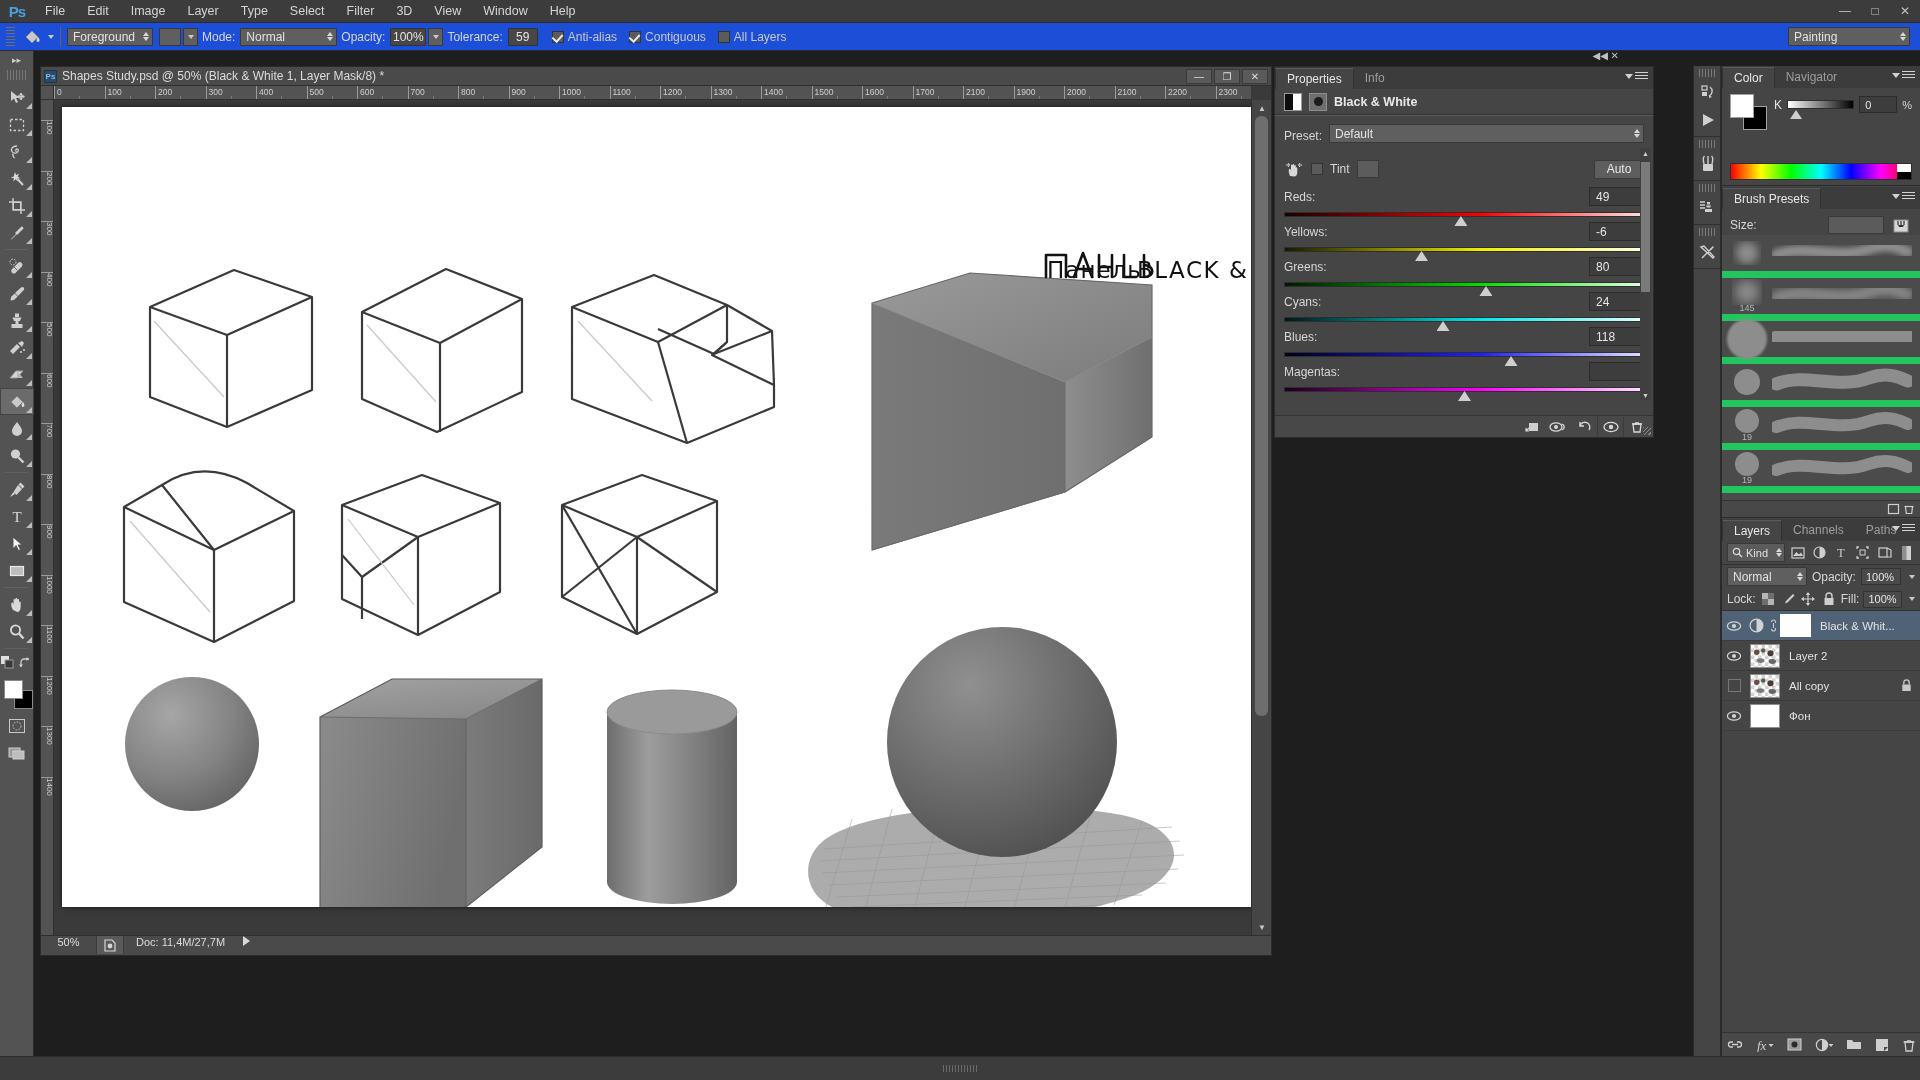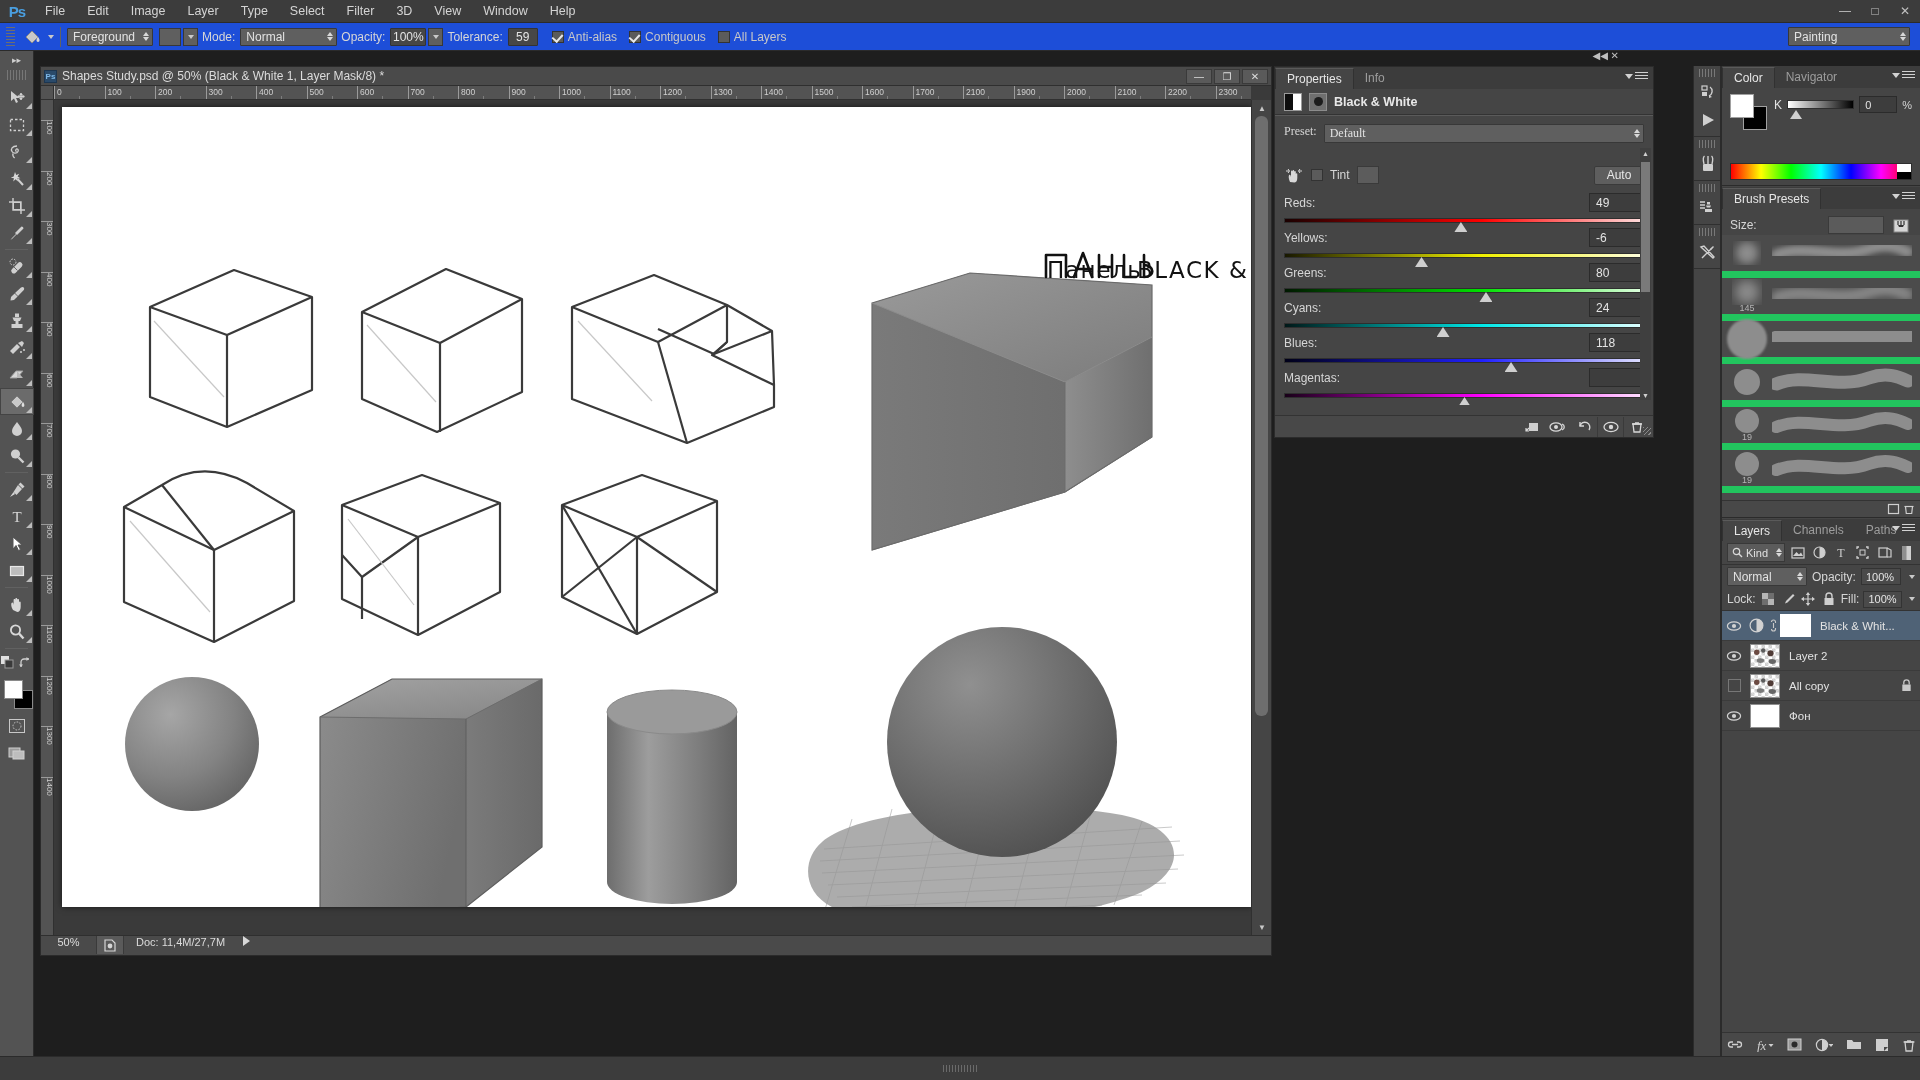--- a/index.html
+++ b/index.html
@@ -120,21 +120,21 @@
   .panel-menu{position:absolute;right:5px;top:5px;display:flex;align-items:center;gap:2px;}
   .pm-lines{width:13px;height:9px;background:repeating-linear-gradient(to bottom,#d2d2d2 0 1.4px,transparent 1.4px 3px);}
   .pm-tri{width:0;height:0;border-left:4px solid transparent;border-right:4px solid transparent;border-top:5px solid #d2d2d2;}
   .collapse-ico{position:absolute;right:34px;top:-17px;color:#bfbfbf;font-size:10px;}
   .props-head{height:26px;display:flex;align-items:center;gap:7px;padding:0 9px;border-bottom:1px solid #333;}
   .bw-ico{width:18px;height:18px;background:linear-gradient(to right,#0d0d0d 0 50%,#ffffff 50% 100%);border:1px solid #9a9a9a;}
   .mask-ico{width:18px;height:18px;background:#6f6f6f;border:1px solid #8c8c8c;display:flex;align-items:center;justify-content:center;}
   .mask-ico i{width:9px;height:9px;border-radius:50%;background:#1c1c1c;}
   .props-title{font-size:12.5px;color:#e8e8e8;font-weight:bold;}
   .props-body{position:relative;padding:8px 9px 0 9px;height:290px;overflow:hidden;border-top:1px solid #5a5a5a;}
-  .row{display:flex;align-items:flex-start;margin-bottom:21px;font-family:Liberation Serif, serif;}
+  .row{display:flex;align-items:flex-end;margin-bottom:15px;}
   .lbl{font-size:12px;color:#d6d6d6;}
   .preset-sel{flex:1;margin-left:7px;height:19px;}
   .tint-row{display:flex;align-items:center;gap:7px;margin:2px 0 6px 0;height:22px;}
   .hand-ico{width:20px;height:18px;display:flex;align-items:center;justify-content:center;}
   .tint-swatch{width:22px;height:18px;background:#5c5c5c;border:1px solid #3a3a3a;}
   .auto-btn{margin-left:auto;width:50px;height:19px;background:#5e5e5e;border:1px solid #3a3a3a;border-radius:2px;display:flex;align-items:center;justify-content:center;font-size:12px;color:#e8e8e8;}
   .slider-group{margin-bottom:3px;}
   .slider-top{display:flex;align-items:center;height:21px;}
   .slider-val{margin-left:auto;width:55px;height:19px;background:#3d3d3d;border:1px solid #2b2b2b;color:#e4e4e4;font-size:12px;display:flex;align-items:center;padding-left:6px;}
   .track{position:relative;height:5px;margin:5px 0 4px 0;border:1px solid #2e2e2e;}

